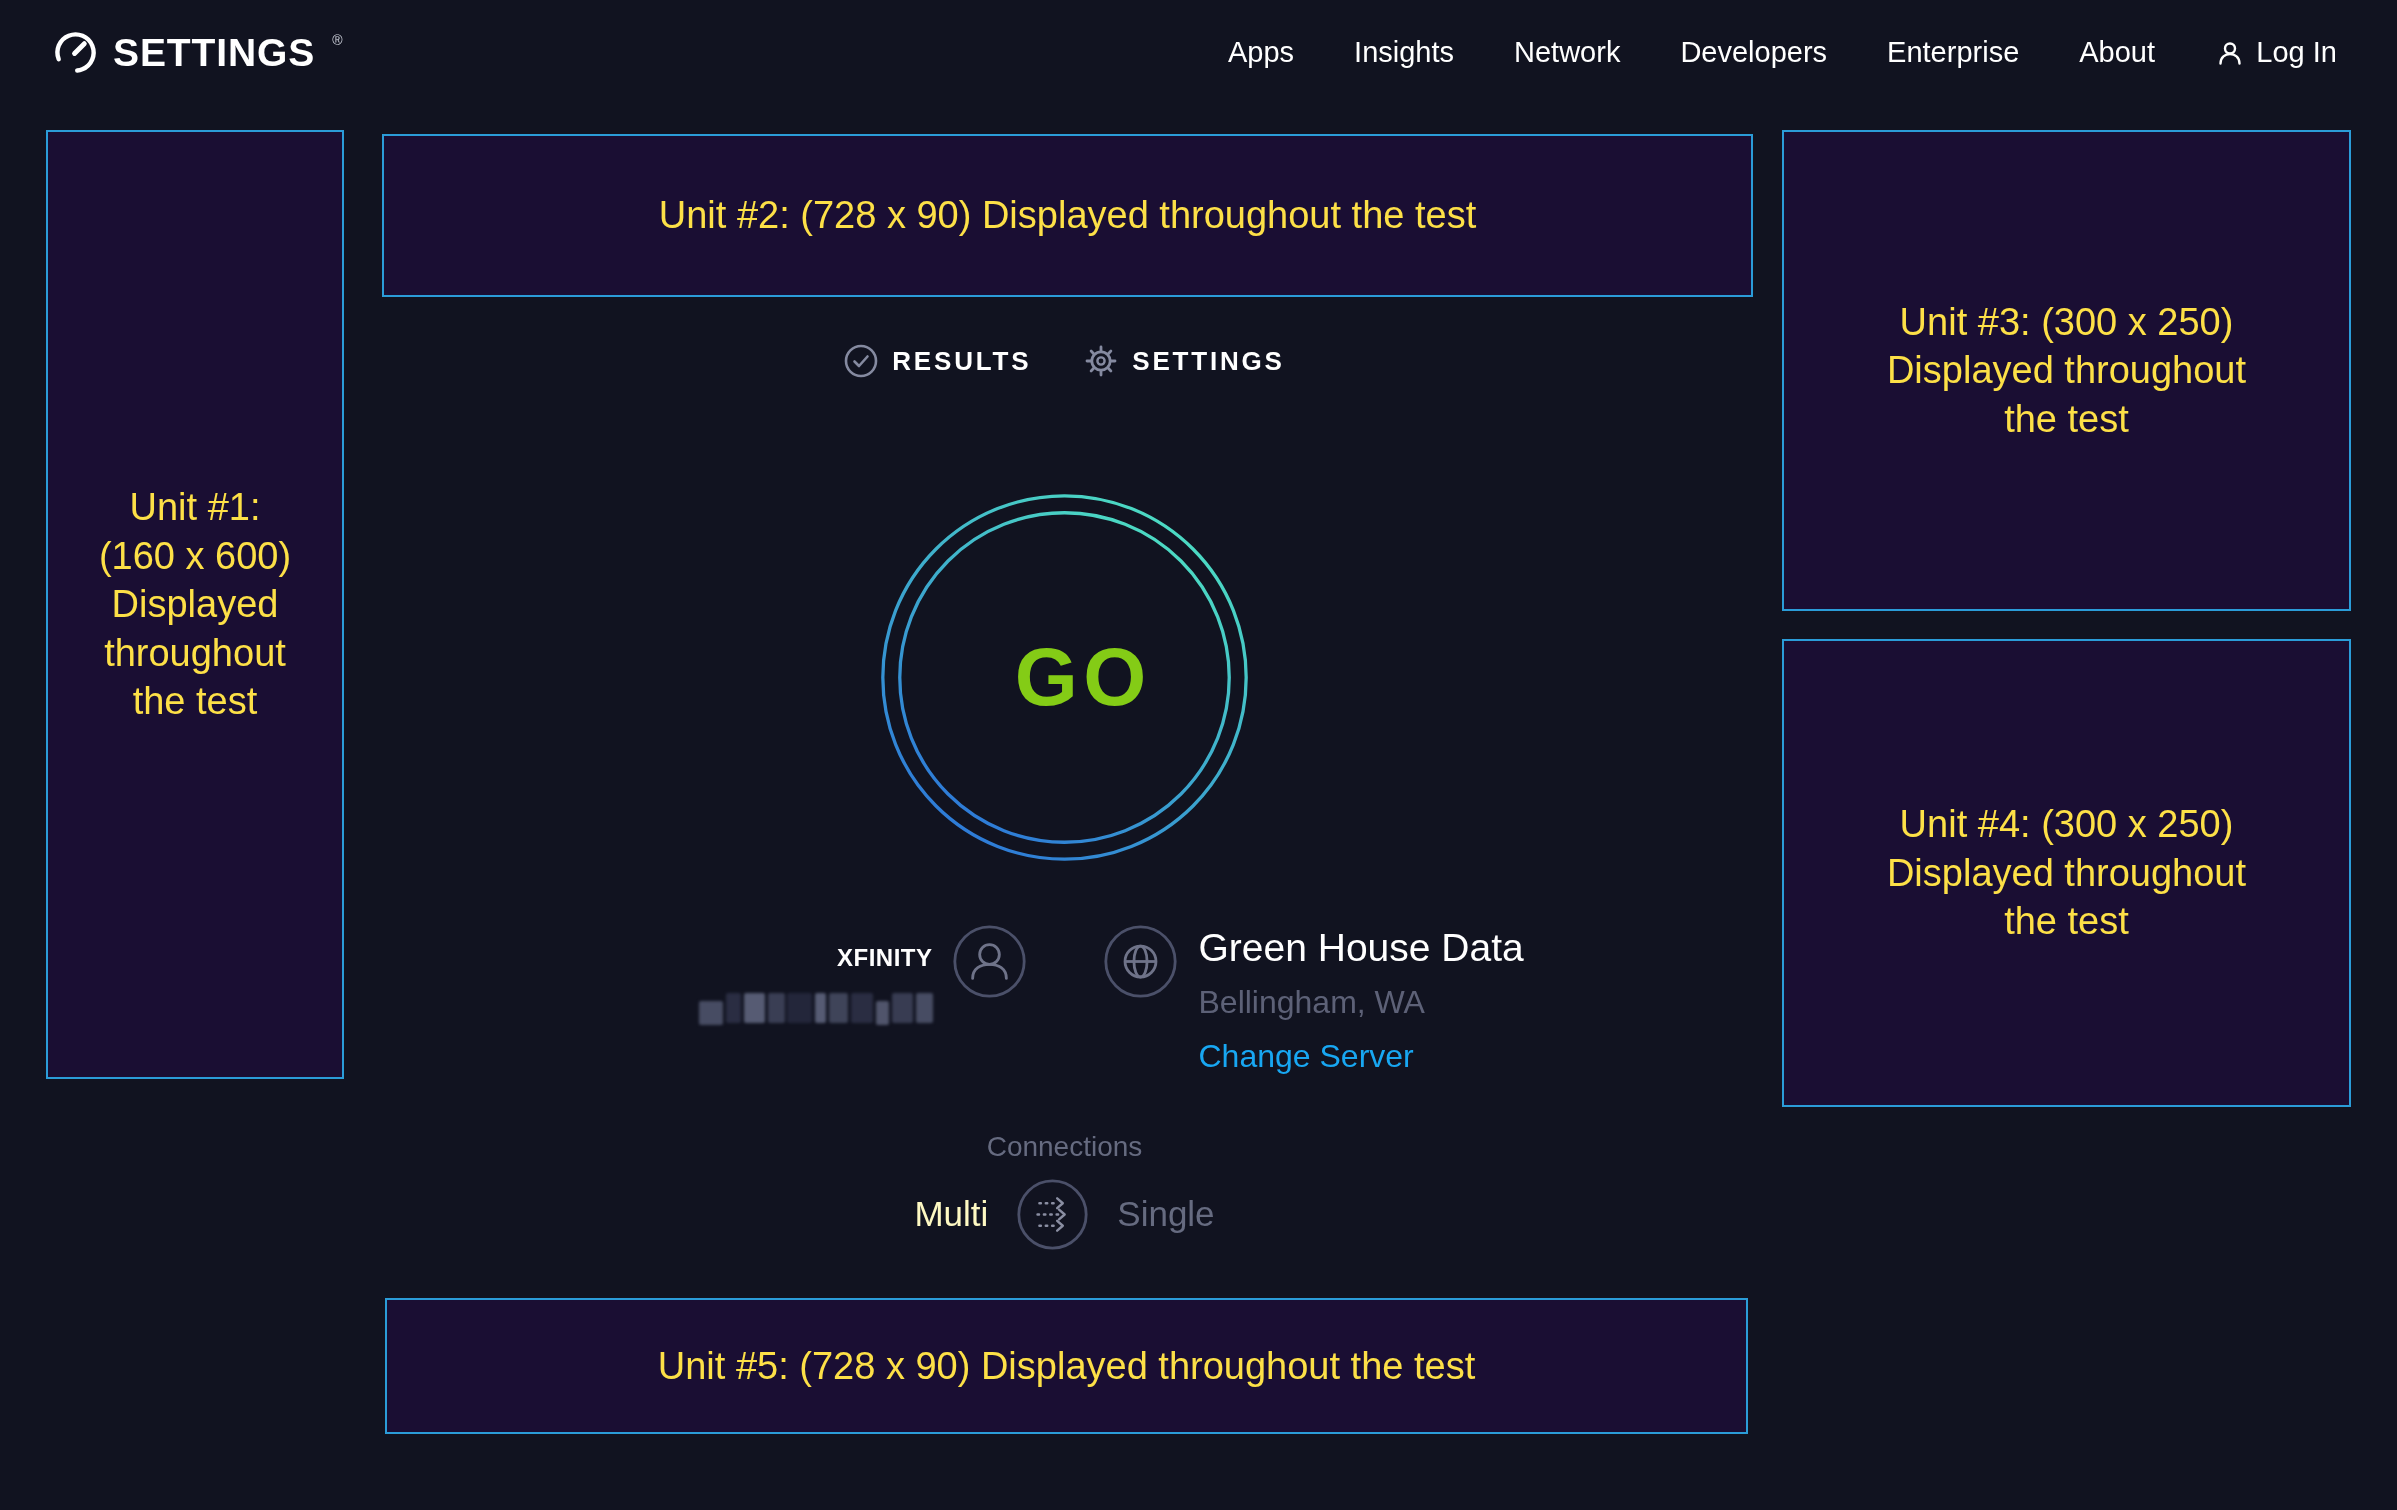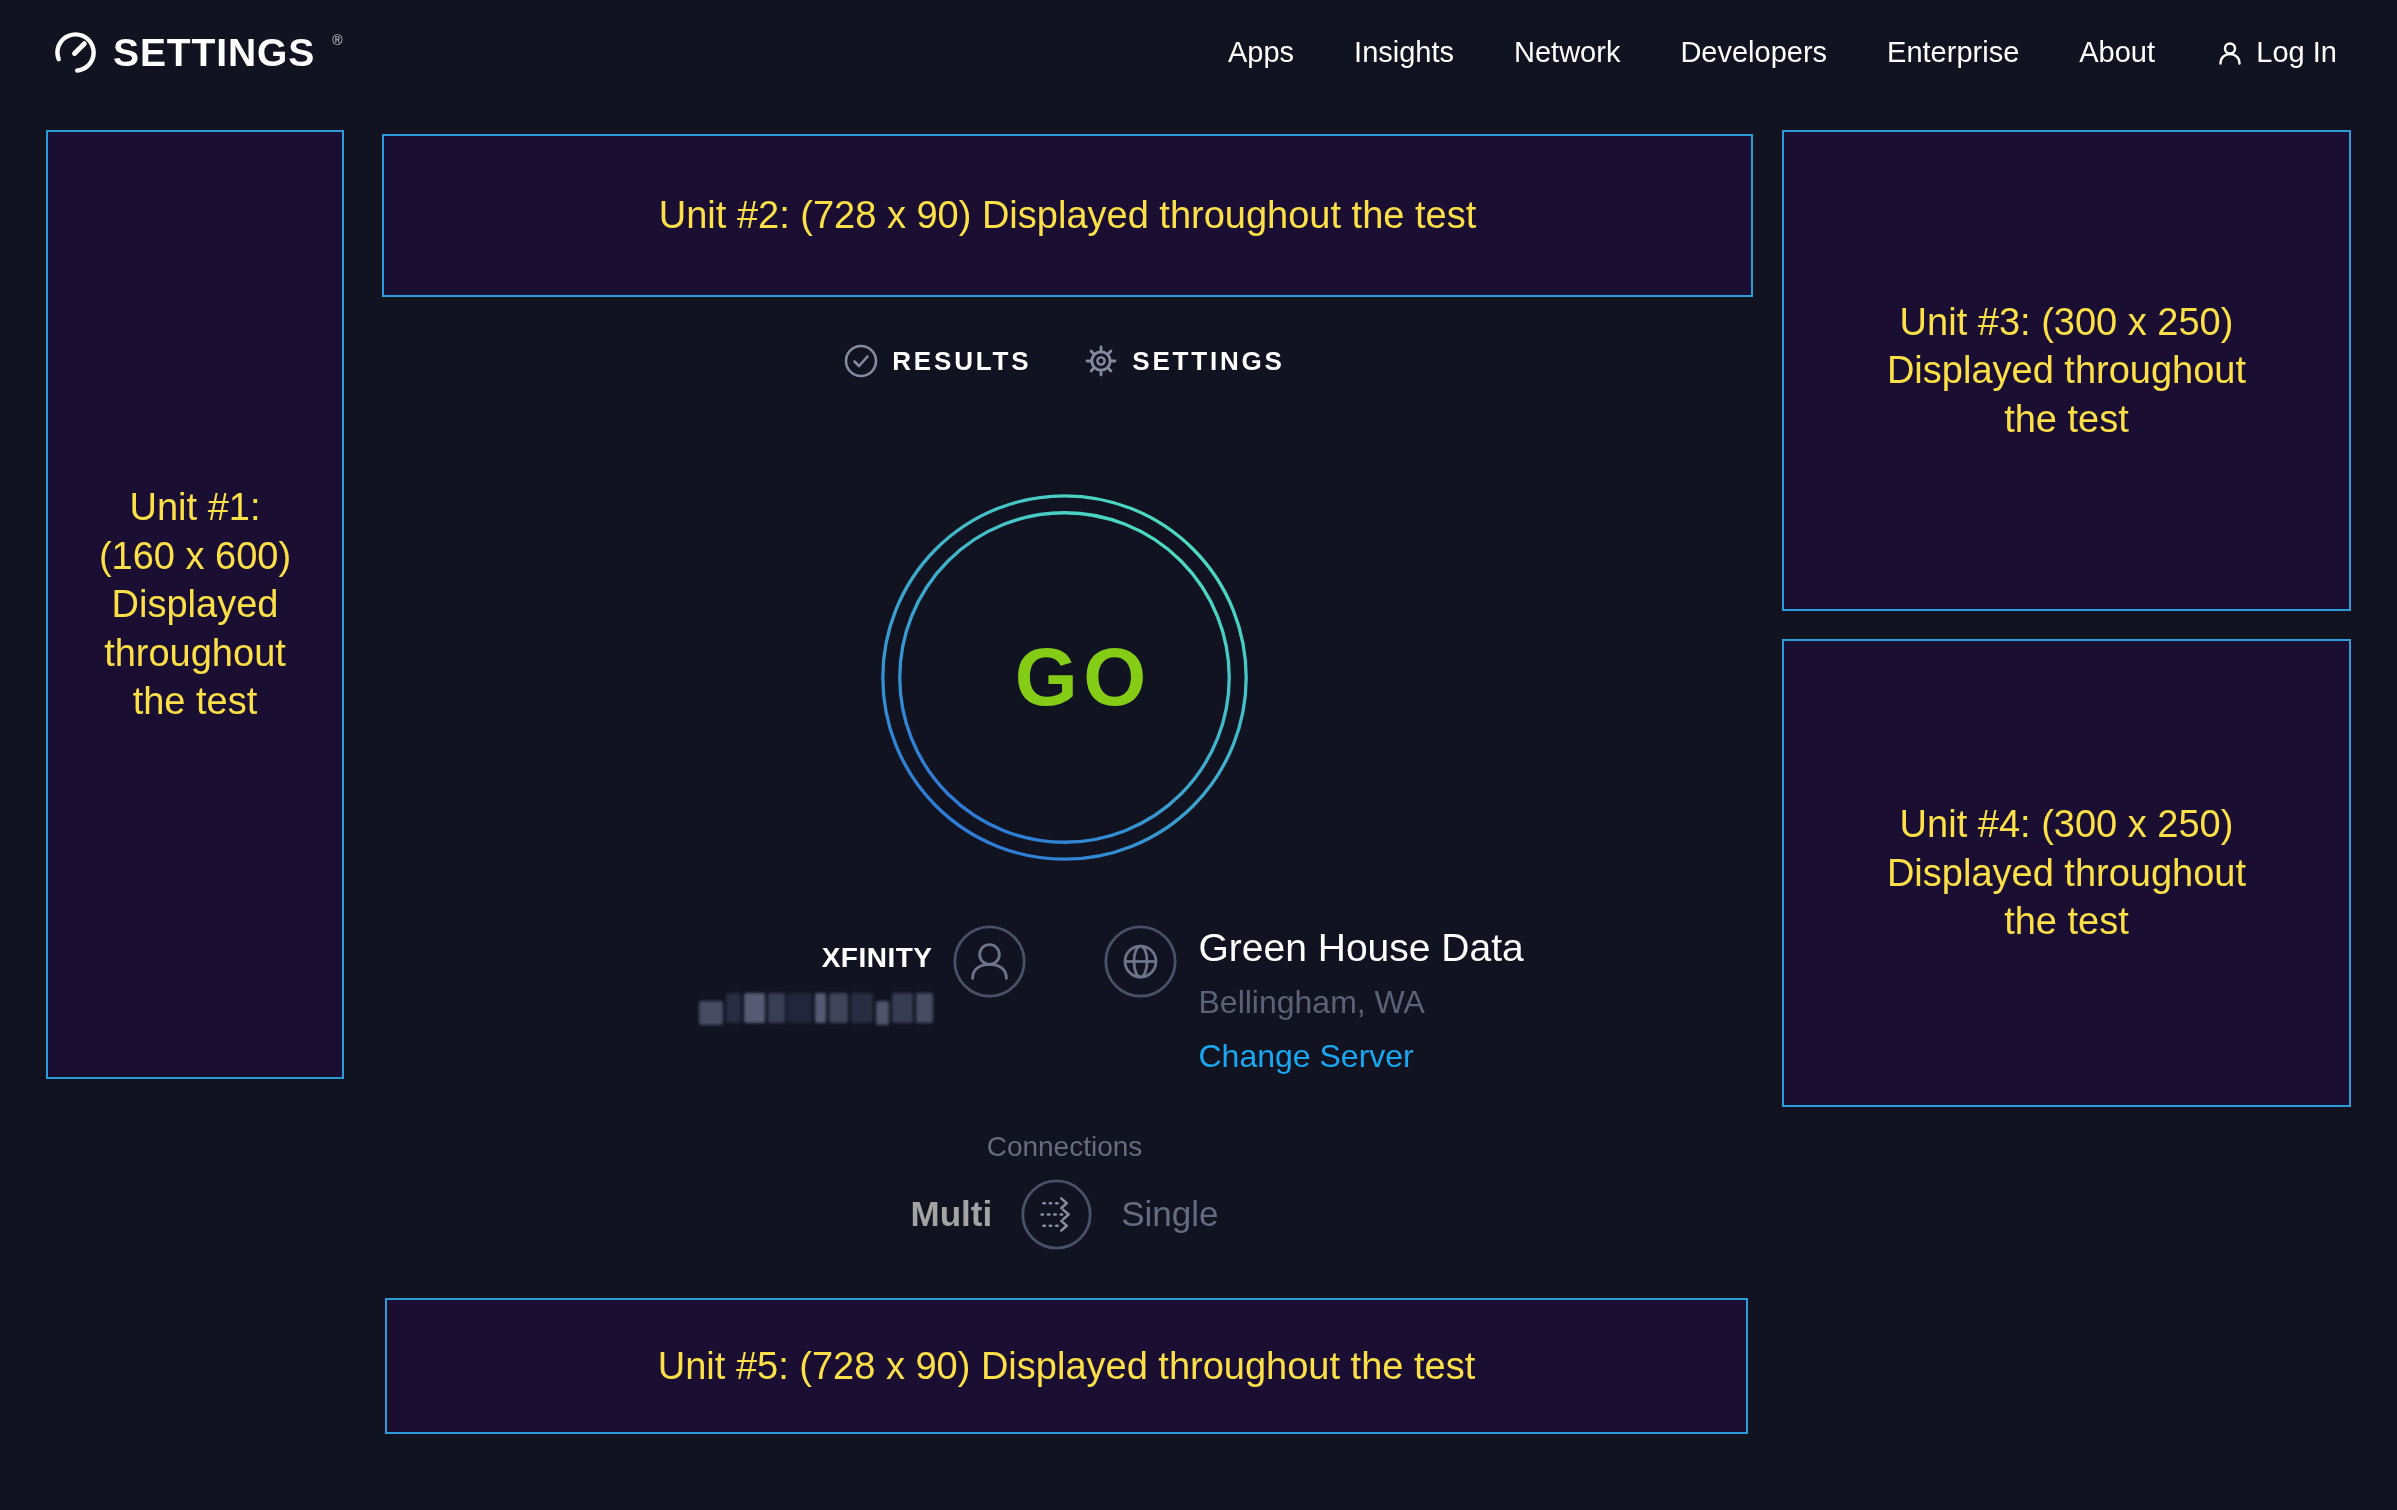--- a/index.html
+++ b/index.html
@@ -53,42 +53,42 @@
     display:flex;align-items:center;justify-content:center;
     color:#84cc16;font-size:81px;font-weight:700;letter-spacing:5.6px;
     padding-left:5.6px;box-sizing:border-box;
   }
   
   .provider-row{margin-top:62px;width:100%;display:flex;}
   .half{width:50%;display:flex;align-items:flex-start;box-sizing:border-box;}
   .half-left{justify-content:flex-end;padding-right:38px;}
   .half-right{justify-content:flex-start;padding-left:38px;}
   .isp-col{display:flex;flex-direction:column;align-items:flex-end;margin-right:19px;}
-  .isp-name{color:#ffffff;font-size:28px;font-weight:600;line-height:41px;margin-top:13px;letter-spacing:0.5px;}
+  .isp-name{color:#ffffff;font-size:24px;font-weight:600;line-height:41px;margin-top:13px;letter-spacing:0.5px;}
   .ip-blur{margin-top:13px;display:flex;gap:2.8px;filter:blur(1.4px);height:34px;align-items:center;}
   .ip-blur span{display:inline-block;height:30px;border-radius:1.9px;}
   .ip-blur span:nth-child(1){width:24.5px;background:#474c63;height:24.5px;align-self:flex-end;}
   .ip-blur span:nth-child(2){width:15px;background:#2a2d42;}
   .ip-blur span:nth-child(3){width:21px;background:#565b73;}
   .ip-blur span:nth-child(4){width:17px;background:#3a3e54;}
   .ip-blur span:nth-child(5){width:24.5px;background:#23263a;}
   .ip-blur span:nth-child(6){width:11.3px;background:#565b73;}
   .ip-blur span:nth-child(7){width:19px;background:#3f4459;}
   .ip-blur span:nth-child(8){width:22.6px;background:#2a2d42;}
   .ip-blur span:nth-child(9){width:13px;background:#50546b;height:24.5px;align-self:flex-end;}
   .ip-blur span:nth-child(10){width:21px;background:#383c52;}
   .ip-blur span:nth-child(11){width:17px;background:#474c63;}
   .server-col{display:flex;flex-direction:column;align-items:flex-start;margin-left:21px;}
   .server-name{color:#ffffff;font-size:39px;line-height:43px;margin-top:1.9px;}
   .server-loc{color:#5d6177;font-size:32px;margin-top:15px;}
   .server-change{color:#18a7f2;font-size:32px;margin-top:17px;cursor:pointer;text-decoration:none;}
   
   .connections-label{margin-top:56px;color:#666b80;font-size:28px;}
   .conn-row{margin-top:15px;display:flex;align-items:center;gap:28px;}
-  .conn-multi{color:#a3a3a3;font-size:35px;font-weight:700;cursor:pointer;}
+  .conn-multi{color:#fef9c3;font-size:35px;font-weight:400;cursor:pointer;}
   .conn-single{color:#666b80;font-size:35px;cursor:pointer;}
   .conn-toggle{cursor:pointer;}
 </style>
 </head>
 <body>
 
 <div class="header">
   <div class="logo">
     <span style="display:flex;">
       <svg width="45" height="45" viewBox="0 0 46 46">

